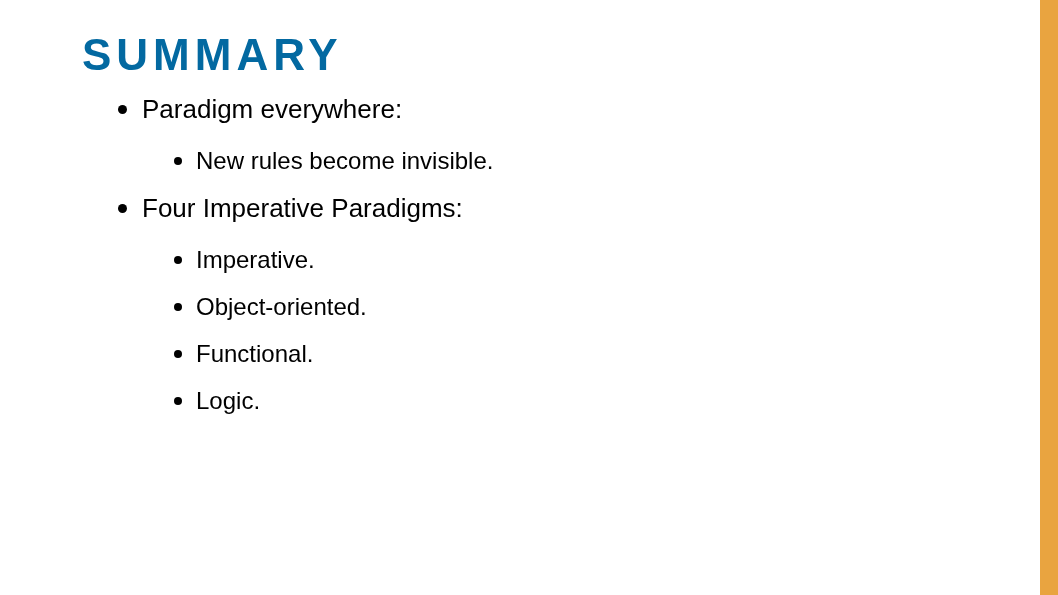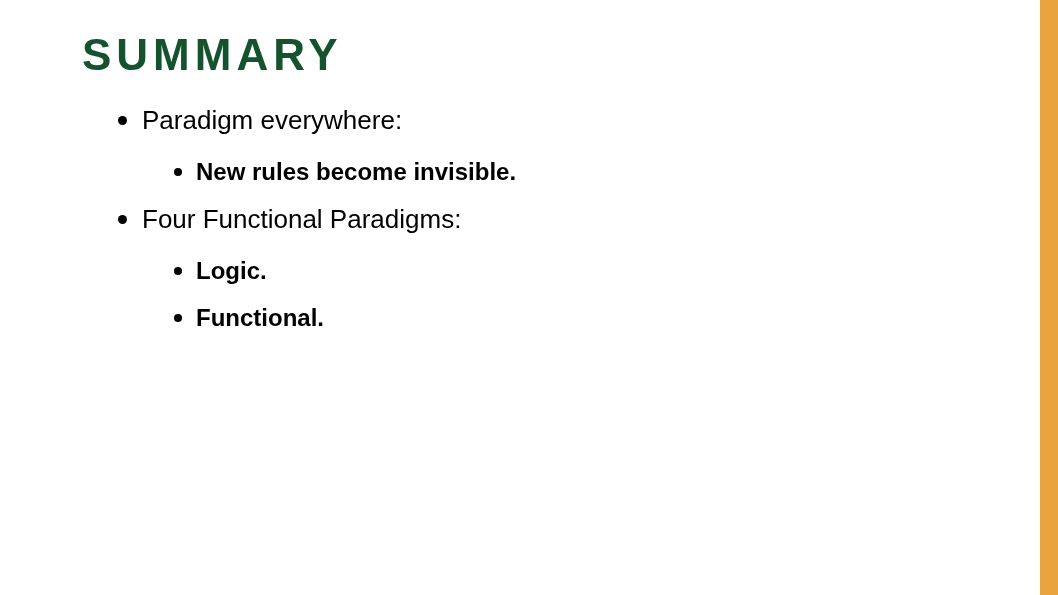--- a/index.html
+++ b/index.html
@@ -21,39 +21,38 @@
     background: #e9a440;
   }
   .content {
     padding: 30px 60px 40px 82px;
   }
   .title {
     font-family: "Arial Black", Arial, sans-serif;
     font-weight: 900;
     font-size: 44px;
     letter-spacing: 5px;
-    color: #14532d;
-    margin-bottom: 24px;
+    color: #0369a1;
+    margin-bottom: 13px;
   }
   .l1 {
     font-size: 26px;
     margin-left: 36px;
     margin-bottom: 18px;
     position: relative;
     padding-left: 24px;
     line-height: 1.3;
   }
   .l2 {
     font-size: 24px;
     margin-left: 92px;
     margin-bottom: 16px;
     position: relative;
     padding-left: 22px;
     line-height: 1.3;
-    font-weight: bold;
   }
   .bullet::before {
     content: "";
     position: absolute;
     left: 0;
     top: 0.48em;
     width: 9px;
     height: 9px;
     background: #000;
     border-radius: 50%;
@@ -73,21 +72,27 @@
   <h1 class="title">SUMMARY</h1>
 
   <div class="l1 bullet">
     <span>Paradigm everywhere:</span>
   </div>
     <div class="l2 bullet">
       <span>New rules become invisible.</span>
     </div>
 
   <div class="l1 bullet">
-    <span>Four Functional Paradigms:</span>
+    <span>Four Imperative Paradigms:</span>
   </div>
     <div class="l2 bullet">
-      <span>Logic.</span>
+      <span>Imperative.</span>
+    </div>
+    <div class="l2 bullet">
+      <span>Object-oriented.</span>
     </div>
     <div class="l2 bullet">
       <span>Functional.</span>
     </div>
+    <div class="l2 bullet">
+      <span>Logic.</span>
+    </div>
 </div>
 
 </body></html>

